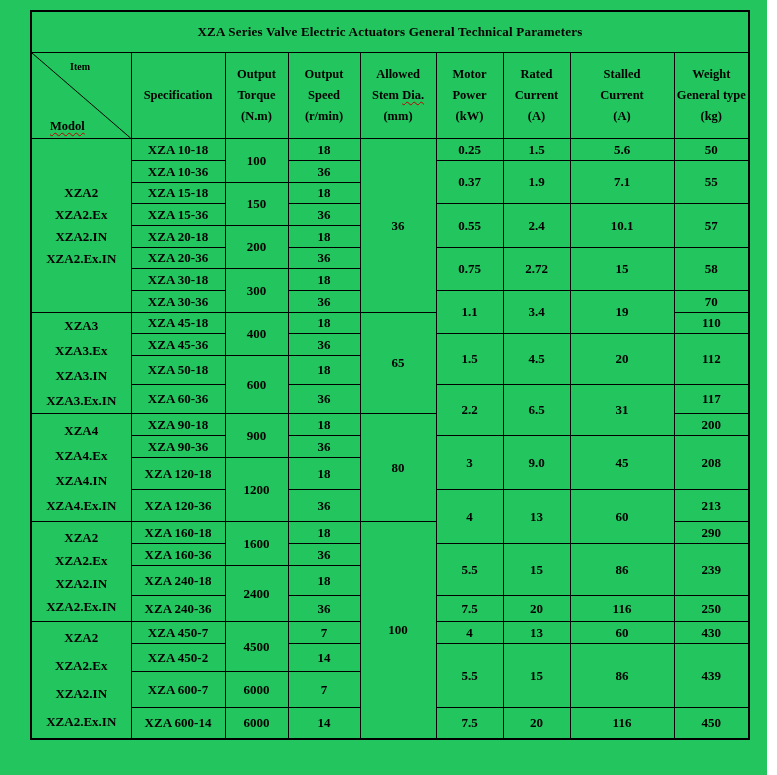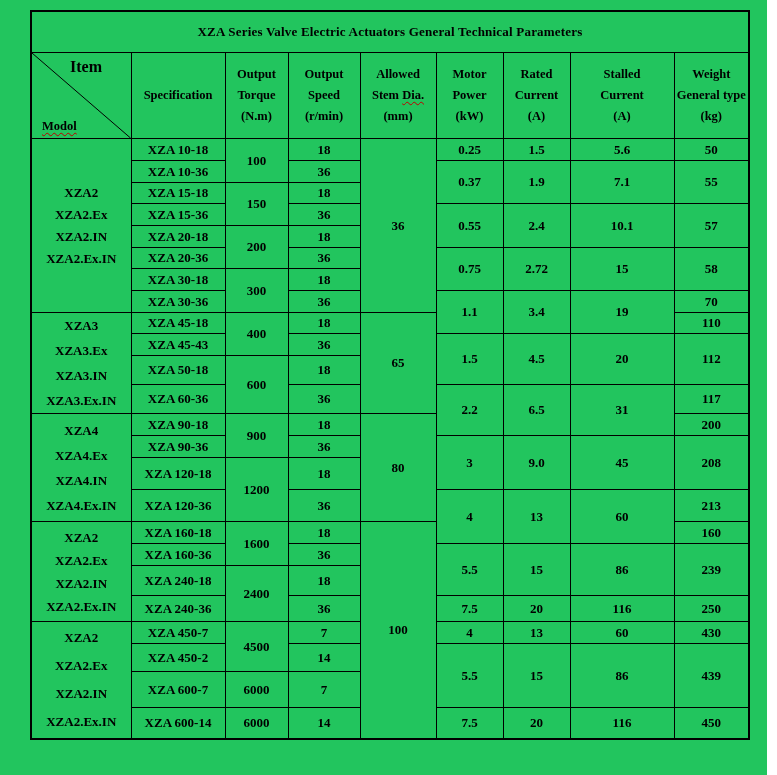--- a/index.html
+++ b/index.html
@@ -52,26 +52,26 @@
   }
   .diag-wrap svg {
     position: absolute;
     left: 0; top: 0;
     width: 100%; height: 100%;
   }
   .item-label {
     position: absolute;
     top: 3px;
     left: 38px;
-    font-size: 16px;
+    font-size: 10px;
   }
   .model-label {
     position: absolute;
     bottom: 1px;
-    left: 10px;
+    left: 18px;
     font-size: 12.5px;
   }
   .misspell {
     text-decoration: underline wavy #c00000;
     text-decoration-thickness: 1px;
     text-underline-offset: 2px;
   }
   td.spec-cell {
     text-align: left;
     padding-left: 7px;
@@ -227,21 +227,21 @@
         <div class="m-line">XZA3.IN</div>
         <div class="m-line">XZA3.Ex.IN</div>
       </td>
       <td class="spec-cell">XZA 45-18</td>
       <td rowspan="2">400</td>
       <td>18</td>
       <td rowspan="4">65</td>
       <td>110</td>
     </tr>
     <tr style="height:22px">
-      <td class="spec-cell">XZA 45-43</td>
+      <td class="spec-cell">XZA 45-36</td>
       <td>36</td>
       <td rowspan="2">1.5</td>
       <td rowspan="2">4.5</td>
       <td rowspan="2">20</td>
       <td rowspan="2">112</td>
     </tr>
     <tr style="height:29px">
       <td class="spec-cell">XZA 50-18</td>
       <td rowspan="2">600</td>
       <td>18</td>
@@ -294,21 +294,21 @@
       <td class="model-cell lh23" rowspan="4">
         <div class="m-line">XZA2</div>
         <div class="m-line">XZA2.Ex</div>
         <div class="m-line">XZA2.IN</div>
         <div class="m-line">XZA2.Ex.IN</div>
       </td>
       <td class="spec-cell">XZA 160-18</td>
       <td rowspan="2">1600</td>
       <td>18</td>
       <td rowspan="8">100</td>
-      <td>160</td>
+      <td>290</td>
     </tr>
     <tr style="height:22px">
       <td class="spec-cell">XZA 160-36</td>
       <td>36</td>
       <td rowspan="2">5.5</td>
       <td rowspan="2">15</td>
       <td rowspan="2">86</td>
       <td rowspan="2">239</td>
     </tr>
     <tr style="height:30px">

